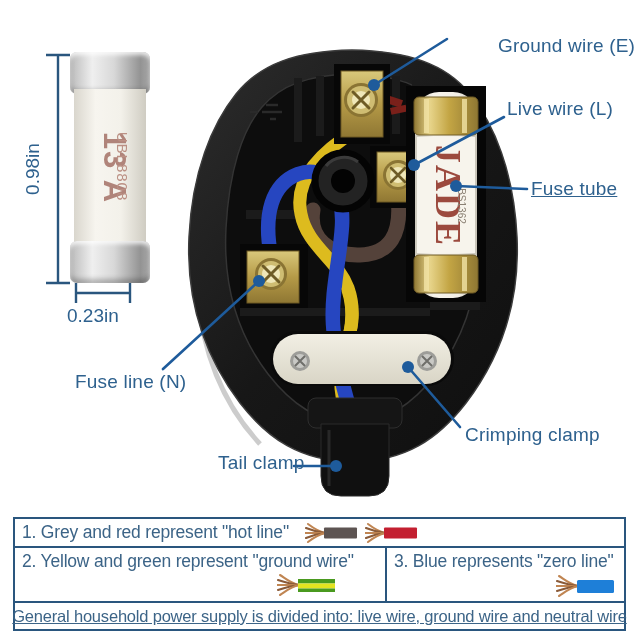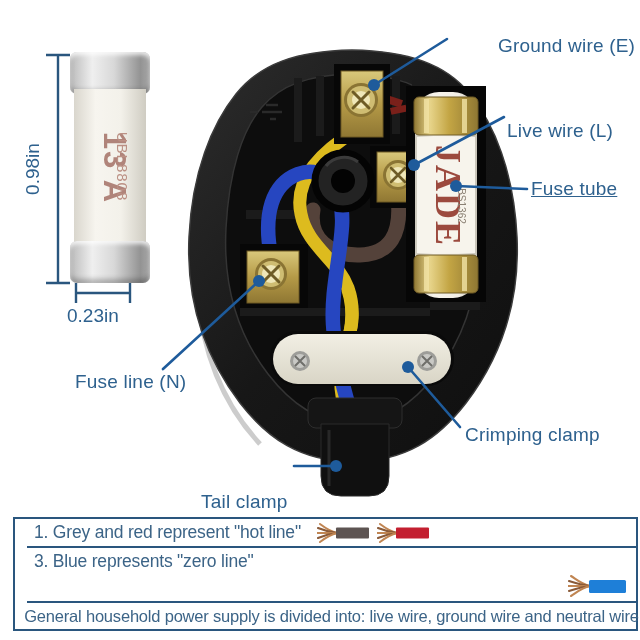--- a/index.html
+++ b/index.html
@@ -13,29 +13,29 @@
   .rot90{transform:rotate(90deg);transform-origin:center;}
   .rotm90{transform:rotate(-90deg);transform-origin:center;}
   
   .fuse-cap{position:absolute;left:70px;width:80px;height:42px;border-radius:7px;
             background:linear-gradient(90deg,#b9b9b9,#efefef 28%,#d8d8d8 55%,#939393 88%,#a8a8a8);
             box-shadow:inset 0 3px 4px rgba(255,255,255,.8), inset 0 -4px 5px rgba(0,0,0,.25);}
   .fuse-body{position:absolute;left:74px;top:89px;width:72px;height:154px;
              background:linear-gradient(90deg,#d9d6cd,#f7f5ef 30%,#f3f1ea 65%,#cfccc2);}
   .fuse-txt{position:absolute;white-space:nowrap;}
   
-  .ltable{position:absolute;left:13px;top:517px;width:609px;border:2px solid var(--table_border);background:#fff;padding-left:12px;}
+  .ltable{position:absolute;left:13px;top:517px;width:609px;border:2px solid var(--table_border);background:#fff;}
   .lrow1{height:27px;border-bottom:2px solid var(--table_border);display:flex;align-items:center;padding-left:7px;}
   .lrow2{height:53px;border-bottom:2px solid var(--table_border);display:flex;}
   .lrow3{height:26px;display:flex;align-items:center;justify-content:center;}
   .cell-l{width:370px;border-right:2px solid var(--table_border);position:relative;}
   .cell-r{flex:1;position:relative;}
   .ltext{color:var(--table_text);font-size:17.5px;letter-spacing:-0.2px;white-space:nowrap;}
   .cell-l .ltext,.cell-r .ltext{display:block;padding:3px 0 0 7px;}
-  .foot{color:var(--table_text);font-size:16.5px;letter-spacing:-0.2px;white-space:nowrap;}
+  .foot{color:var(--table_text);font-size:16.5px;letter-spacing:-0.2px;white-space:nowrap;text-decoration:underline;}
   .wicon{display:inline-block;line-height:0;}
   .wicon svg{display:block;}
   .strand{stroke:var(--copper);stroke-width:2.1;fill:none;stroke-linecap:round;}
   .strand.d{stroke:#8a5a38;}
   .w-grey{fill:var(--wire_grey);} .w-red{fill:var(--wire_red);}
   .w-green{fill:var(--wire_green);} .w-yellow{fill:var(--wire_yellow);} .w-blue{fill:var(--wire_blue);}
   .icon-row1{margin-left:16px;margin-right:6px;}
 </style>
 </head>
 <body>
@@ -205,25 +205,25 @@
     <div class="fuse-body"></div>
     <div class="fuse-cap" style="top:241px;"></div>
     <span class="fuse-txt rot90" style="left:78px;top:150px;font-size:31px;font-weight:bold;letter-spacing:2px;color:var(--fuse_label_text);">13 A</span>
     <span class="fuse-txt rot90" style="left:88px;top:158px;font-size:15px;letter-spacing:1px;color:#bb9084;">UBL8808</span>
   </div>
 
   <span class="dim rotm90" style="left:7px;top:158px;">0.98in</span>
   <span class="dim" style="left:67px;top:305px;">0.23in</span>
 
   <span class="callout" style="left:450px;top:35px;margin-left:48px;">Ground wire (E)</span>
-  <span class="callout" style="left:507px;top:120px;">Live wire (L)</span>
+  <span class="callout" style="left:507px;top:98px;">Live wire (L)</span>
   <span class="callout" style="left:531px;top:178px;text-decoration:underline;">Fuse tube</span>
   <span class="callout" style="left:75px;top:371px;">Fuse line (N)</span>
   <span class="callout" style="left:437px;top:424px;margin-left:28px;">Crimping clamp</span>
-  <span class="callout" style="left:201px;top:452px;margin-top:39px;">Tail clamp</span>
+  <span class="callout" style="left:218px;top:452px;">Tail clamp</span>
 
   <div class="ltable">
     <div class="lrow1">
       <span class="ltext">1. Grey and red represent "hot line"</span>
       <span class="wicon icon-row1">
         <svg width="54" height="24" viewBox="0 0 54 24">
           <path class="strand" d="M20,12 C12,10 7,6 3,3"></path>
             <path class="strand d" d="M20,12 C12,11 6,9 1,7"></path>
           <path class="strand" d="M20,12 C12,12 5,12 0,12"></path>
             <path class="strand d" d="M20,12 C12,13 6,15 1,17"></path>
@@ -236,20 +236,35 @@
           <path class="strand" d="M20,12 C12,10 7,6 3,3"></path>
             <path class="strand d" d="M20,12 C12,11 6,9 1,7"></path>
           <path class="strand" d="M20,12 C12,12 5,12 0,12"></path>
             <path class="strand d" d="M20,12 C12,13 6,15 1,17"></path>
           <path class="strand" d="M20,12 C12,14 7,18 3,21"></path>
           <rect class="w-red" x="19" y="6.5" width="33" height="11" rx="1"></rect>
         </svg>
       </span>
     </div>
     <div class="lrow2">
+      <div class="cell-l">
+        <span class="ltext">2. Yellow and green represent "ground wire"</span>
+        <span class="wicon" style="position:absolute;left:262px;bottom:3px;">
+          <svg width="60" height="26" viewBox="0 0 60 26">
+            <path class="strand" d="M22,13 C13,11 8,6 3,3"></path>
+              <path class="strand d" d="M22,13 C13,12 7,10 1,8"></path>
+            <path class="strand" d="M22,13 C13,13 6,13 0,13"></path>
+              <path class="strand d" d="M22,13 C13,14 7,16 1,18"></path>
+            <path class="strand" d="M22,13 C13,15 8,20 3,23"></path>
+            <rect class="w-green" x="21" y="7" width="37" height="4.5"></rect>
+            <rect class="w-yellow" x="21" y="11.5" width="37" height="5"></rect>
+            <rect class="w-green" x="21" y="16.5" width="37" height="3.5"></rect>
+          </svg>
+        </span>
+      </div>
       <div class="cell-r">
         <span class="ltext">3. Blue represents "zero line"</span>
         <span class="wicon" style="position:absolute;right:8px;bottom:2px;">
           <svg width="60" height="26" viewBox="0 0 60 26">
             <path class="strand" d="M22,13 C13,11 8,6 3,3"></path>
               <path class="strand d" d="M22,13 C13,12 7,10 1,8"></path>
             <path class="strand" d="M22,13 C13,13 6,13 0,13"></path>
               <path class="strand d" d="M22,13 C13,14 7,16 1,18"></path>
             <path class="strand" d="M22,13 C13,15 8,20 3,23"></path>
             <rect class="w-blue" x="21" y="7" width="37" height="13" rx="1.5"></rect>

